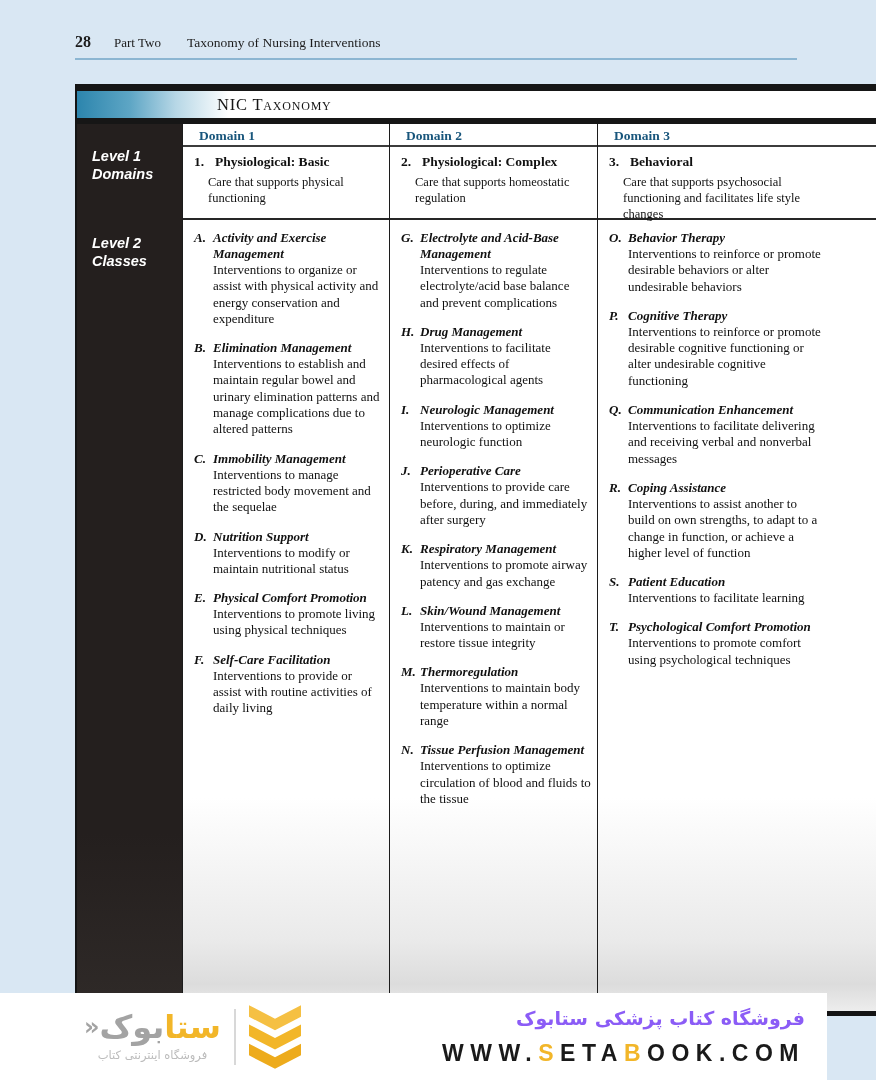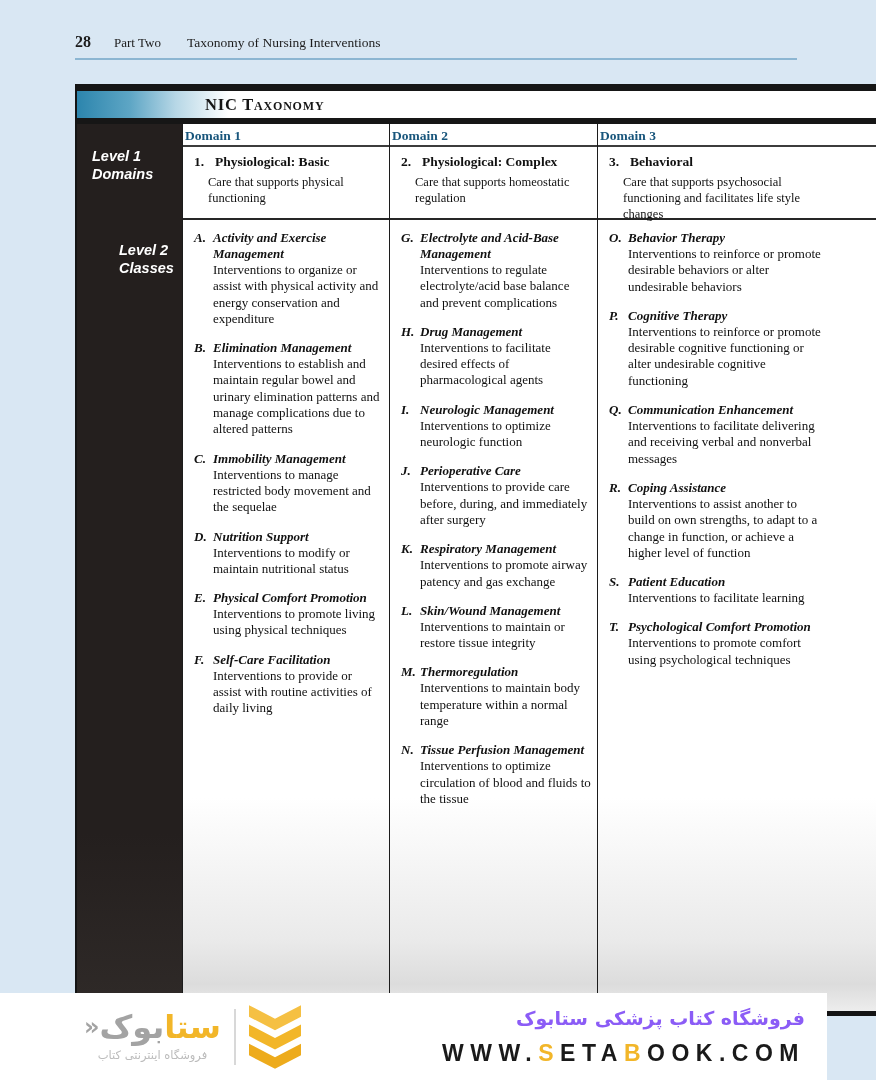--- a/index.html
+++ b/index.html
@@ -20,42 +20,42 @@
     position:absolute;left:75px;top:84px;width:801px;height:932px;
     box-sizing:border-box;border-left:2px solid #141414;border-bottom:5px solid #141414;
   }
   .bar{width:100%;background:#161616;}
   .bar.top{height:7px;}
   .bar.mid{height:6px;}
   .title-row{height:27px;background:#ffffff;position:relative;}
   .grad{position:absolute;left:0;top:0;bottom:0;width:152px;
     background:linear-gradient(90deg,#2c85ad 0%,#5ea6c5 35%,#b7d7e6 65%,#ffffff 100%);}
   .t-title{
-    position:absolute;left:128px;top:50%;transform:translateY(-52%);
-    font-weight:bold;font-size:16.5px;font-variant:small-caps;letter-spacing:.8px;color:#161616;
+    position:absolute;left:140px;top:50%;transform:translateY(-52%);
+    font-weight:normal;font-size:16.5px;font-variant:small-caps;letter-spacing:.8px;color:#161616;
   }
   .tbl-body{display:flex;height:887px;}
   .label-col{
     width:105px;flex:none;position:relative;
     background:linear-gradient(180deg,#241f1e 0%,#241f1e 80%,#2f2a28 100%);
   }
   .lvl-label{
     position:absolute;left:15px;color:#ffffff;white-space:pre-line;
     font-family:"Liberation Sans", sans-serif;font-style:italic;font-weight:bold;
     font-size:14.5px;line-height:17.5px;
   }
-  .l1{top:24px;} .l2{top:118px;margin-left:27px;}
+  .l1{top:24px;} .l2{top:111px;}
   .col{
     box-sizing:border-box;border-left:1.5px solid #1c1c1c;
     background:linear-gradient(180deg,#ffffff 0%,#ffffff 76%,#eaeaea 92%,#dcdcdc 97%,#ededed 100%);
   }
   .c0{width:207px;flex:none;} .c1{width:208px;flex:none;} .c2{flex:1;}
   .dom-head{
     height:23px;box-sizing:border-box;border-bottom:2px solid #3c3c3c;
-    padding:4px 0 0 2px;font-weight:bold;font-size:13.5px;color:#19567c;
+    padding:4px 0 0 16px;font-weight:bold;font-size:13.5px;color:#19567c;
   }
   .lvl1{height:73px;box-sizing:border-box;border-bottom:2px solid #262626;padding:7px 6px 0 11px;}
   .lvl1-name{display:flex;font-weight:bold;font-size:13.5px;color:#111;}
   .lvl1-name .num{width:21px;flex:none;}
   .lvl1-desc{margin:4px 0 0 14px;font-size:12.5px;line-height:16.2px;color:#111;}
   .c2 .lvl1-desc{max-width:205px;}
   .classes{padding:10px 6px 0 11px;}
   .class-entry{display:flex;margin-bottom:13px;}
   .class-letter{width:19px;flex:none;font-style:italic;font-weight:bold;font-size:13px;color:#111;}
   .class-body{flex:1;}

